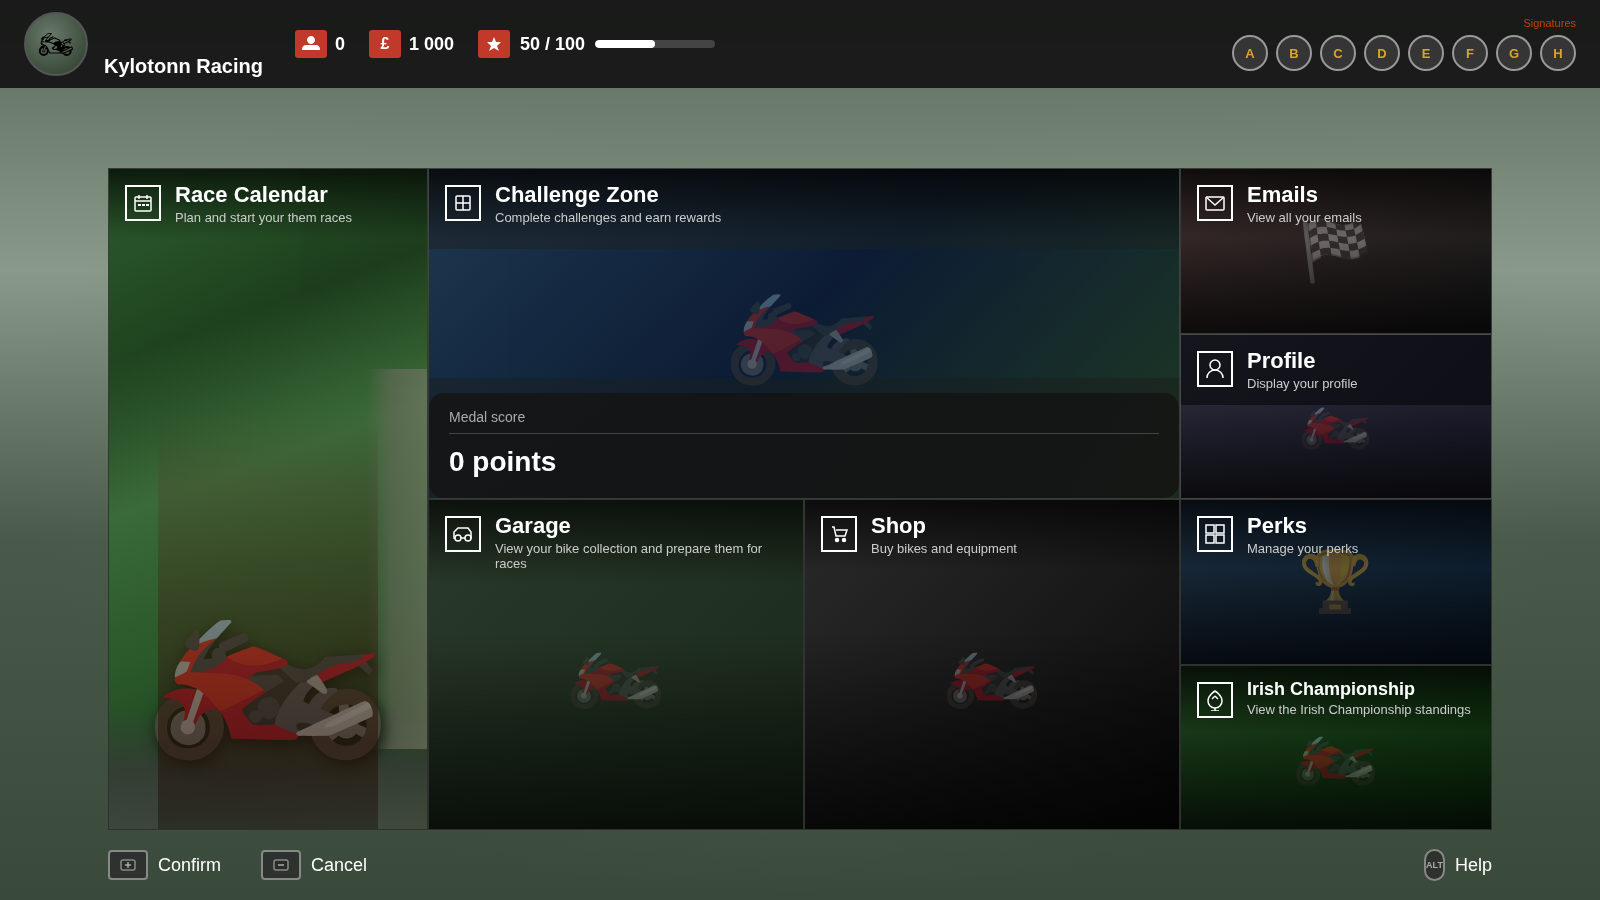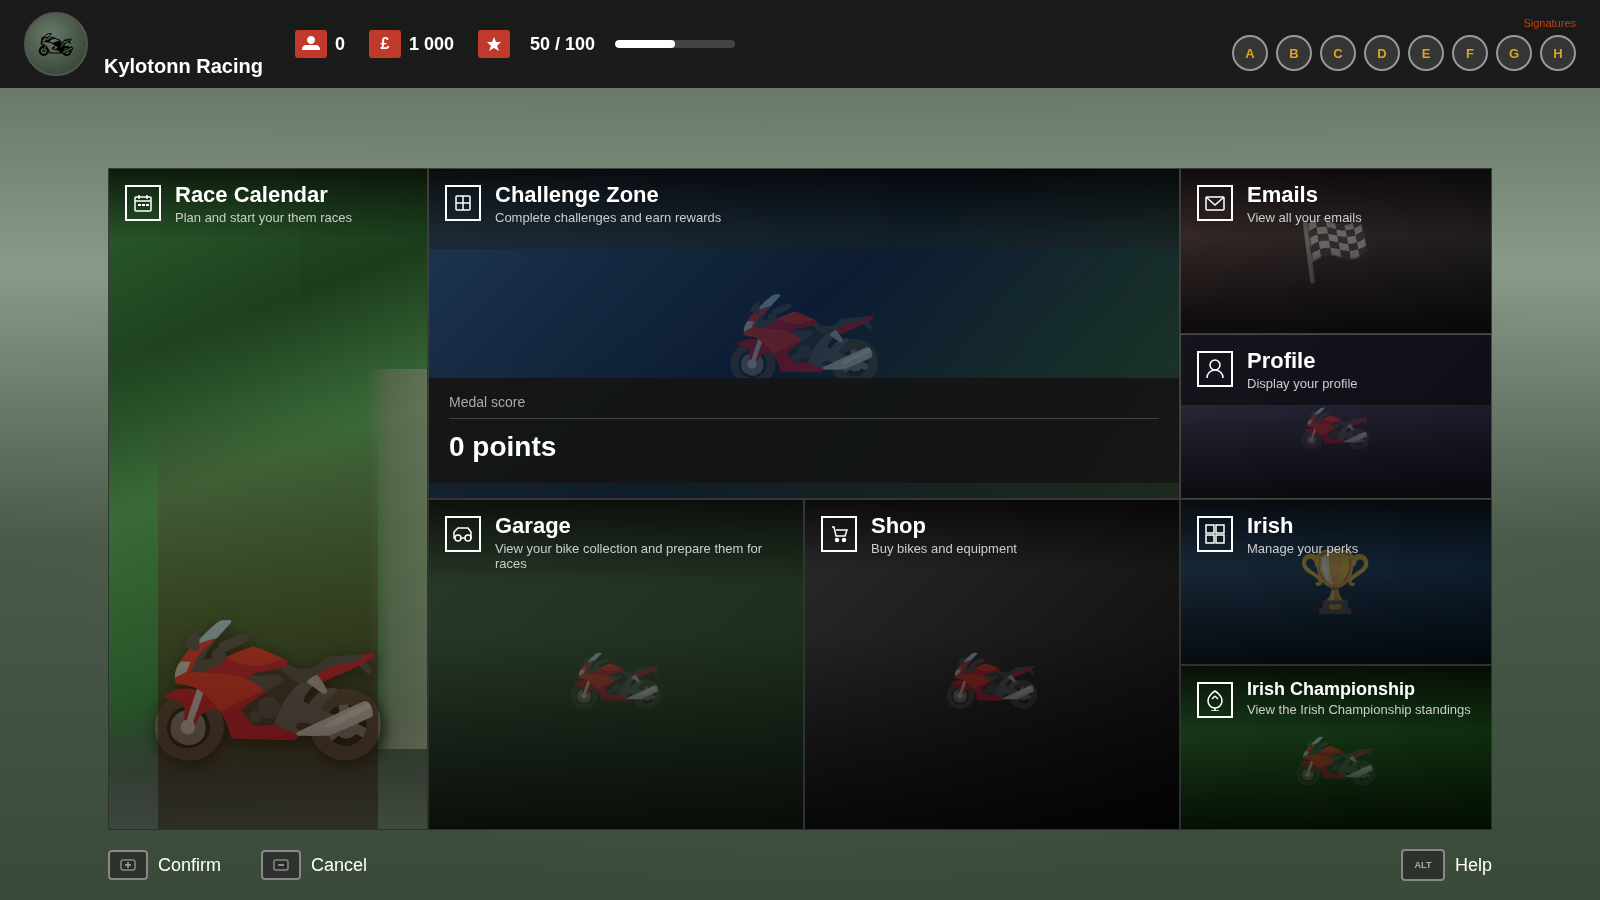--- a/index.html
+++ b/index.html
@@ -75,21 +75,21 @@
       border-radius: 3px;
     }
     .stat-value {
       color: #fff;
       font-size: 18px;
       font-weight: bold;
     }
     .xp-block {
       display: flex;
       align-items: center;
-      gap: 20px;
+      gap: 10px;
       text-align: center;
     }
     .xp-icon {
       width: 32px;
       height: 28px;
       background: #c0392b;
       display: flex; align-items: center; justify-content: center;
       color: #fff;
       font-size: 14px;
       border-radius: 3px;
@@ -256,24 +256,25 @@
       font-size: 13px;
       margin-top: 3px;
     }
 
     
     .challenge-zone .tile-header {
       padding: 14px 16px;
     }
     .medal-section {
       position: absolute;
-      bottom: 15px; left: 0; right: 0;
+      bottom: 0; left: 0; right: 0;
       padding: 16px 20px 20px;
       background: rgba(20,20,20,0.85);
       z-index: 5;
+      border-radius: 15px;
     }
     .medal-label {
       color: #aaa;
       font-size: 14px;
       margin-bottom: 8px;
     }
     .medal-divider {
       width: 100%;
       height: 1px;
       background: rgba(255,255,255,0.2);
@@ -321,24 +322,24 @@
       border-radius: 4px;
       display: flex; align-items: center; justify-content: center;
       font-size: 12px;
       color: #ccc;
       background: rgba(40,40,40,0.7);
     }
     .help-btn {
       margin-left: auto;
     }
     .help-icon {
-      width: 44px;
+      width: 21px;
       height: 32px;
       border: 2px solid #888;
-      border-radius: 4px;
+      border-radius: 12px;
       display: flex; align-items: center; justify-content: center;
       font-size: 10px;
       color: #ccc;
       background: rgba(40,40,40,0.7);
     }
 
     
     .tile-img-overlay {
       position: absolute;
       inset: 0;
@@ -598,21 +599,21 @@
         <div class="tile-header">
           <div class="tile-icon">
             <svg width="20" height="20" viewBox="0 0 20 20" fill="none" stroke="white" stroke-width="1.5">
               <rect x="1" y="1" width="8" height="8"></rect>
               <rect x="11" y="1" width="8" height="8"></rect>
               <rect x="1" y="11" width="8" height="8"></rect>
               <rect x="11" y="11" width="8" height="8"></rect>
             </svg>
           </div>
           <div class="tile-text">
-            <h3>Irish</h3>
+            <h3>Perks</h3>
             <p>Manage your perks</p>
           </div>
         </div>
       </div>
     <div style="position: relative; background: rgba(20, 20, 20, 0.8); overflow: hidden; border: 1px solid rgba(255, 255, 255, 0.08); cursor: pointer;">
     <div style="position:absolute;inset:0;background:linear-gradient(135deg, #1a3a1a, #0a2a0a);"></div>
     <div class="tile-img-overlay" style="font-size:70px;">🏍️</div>
     <div style="position:absolute;bottom:0;left:0;right:0;height:60%;background:linear-gradient(to top,rgba(0,0,0,0.7),transparent);"></div>
     <div class="tile-header">
       <div class="tile-icon">

